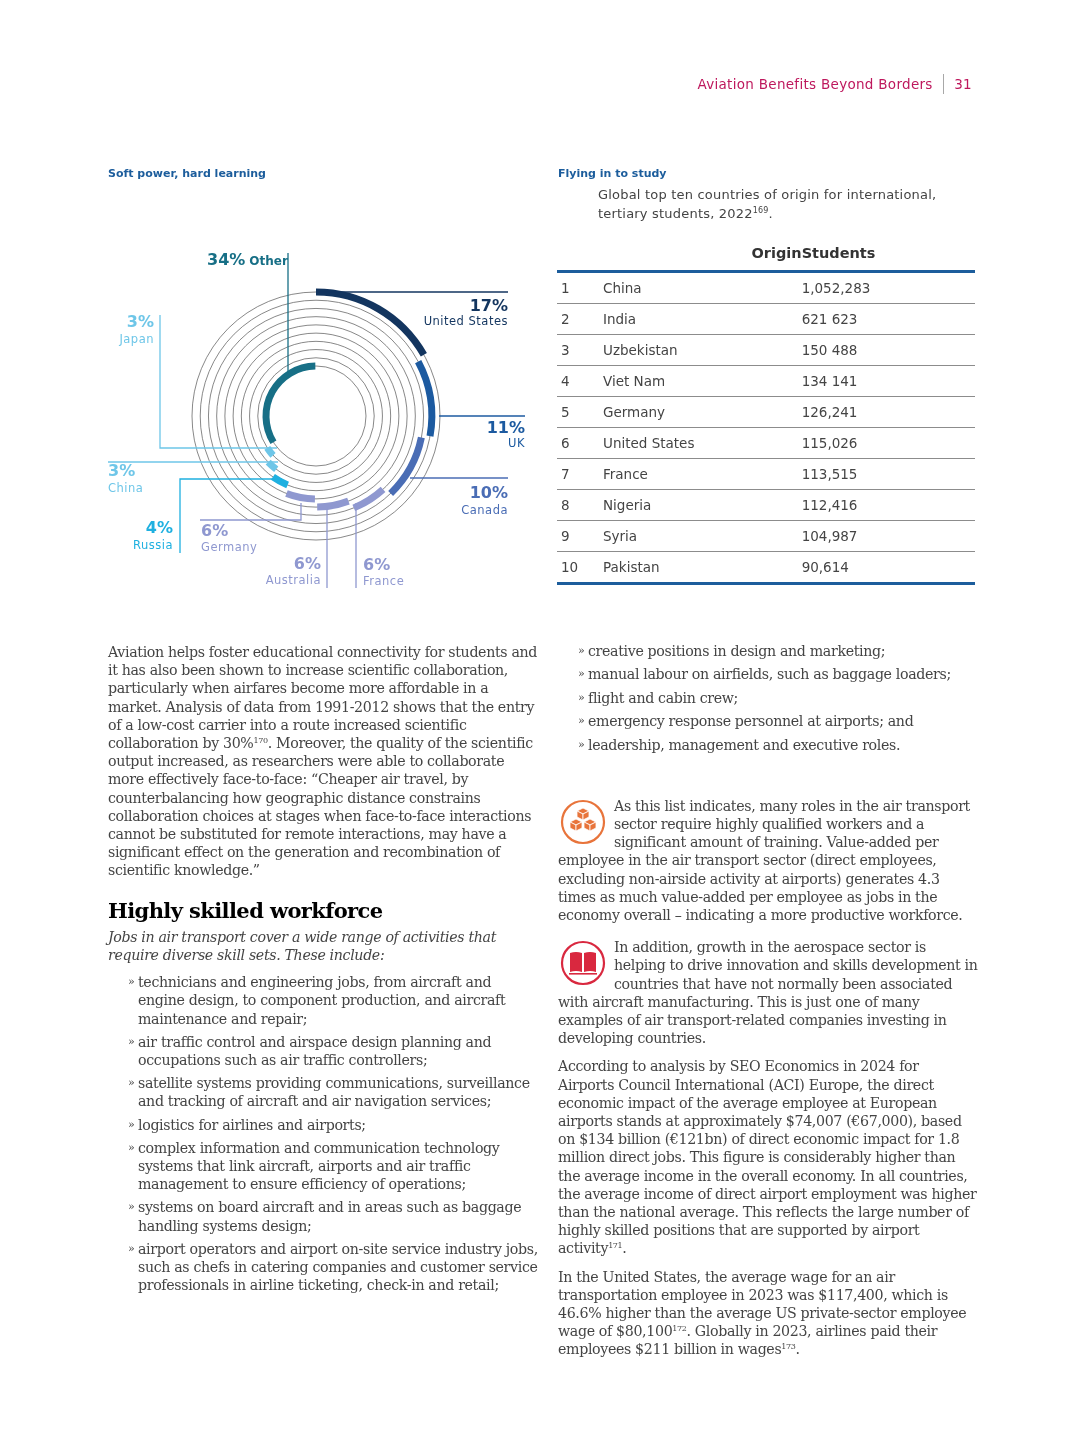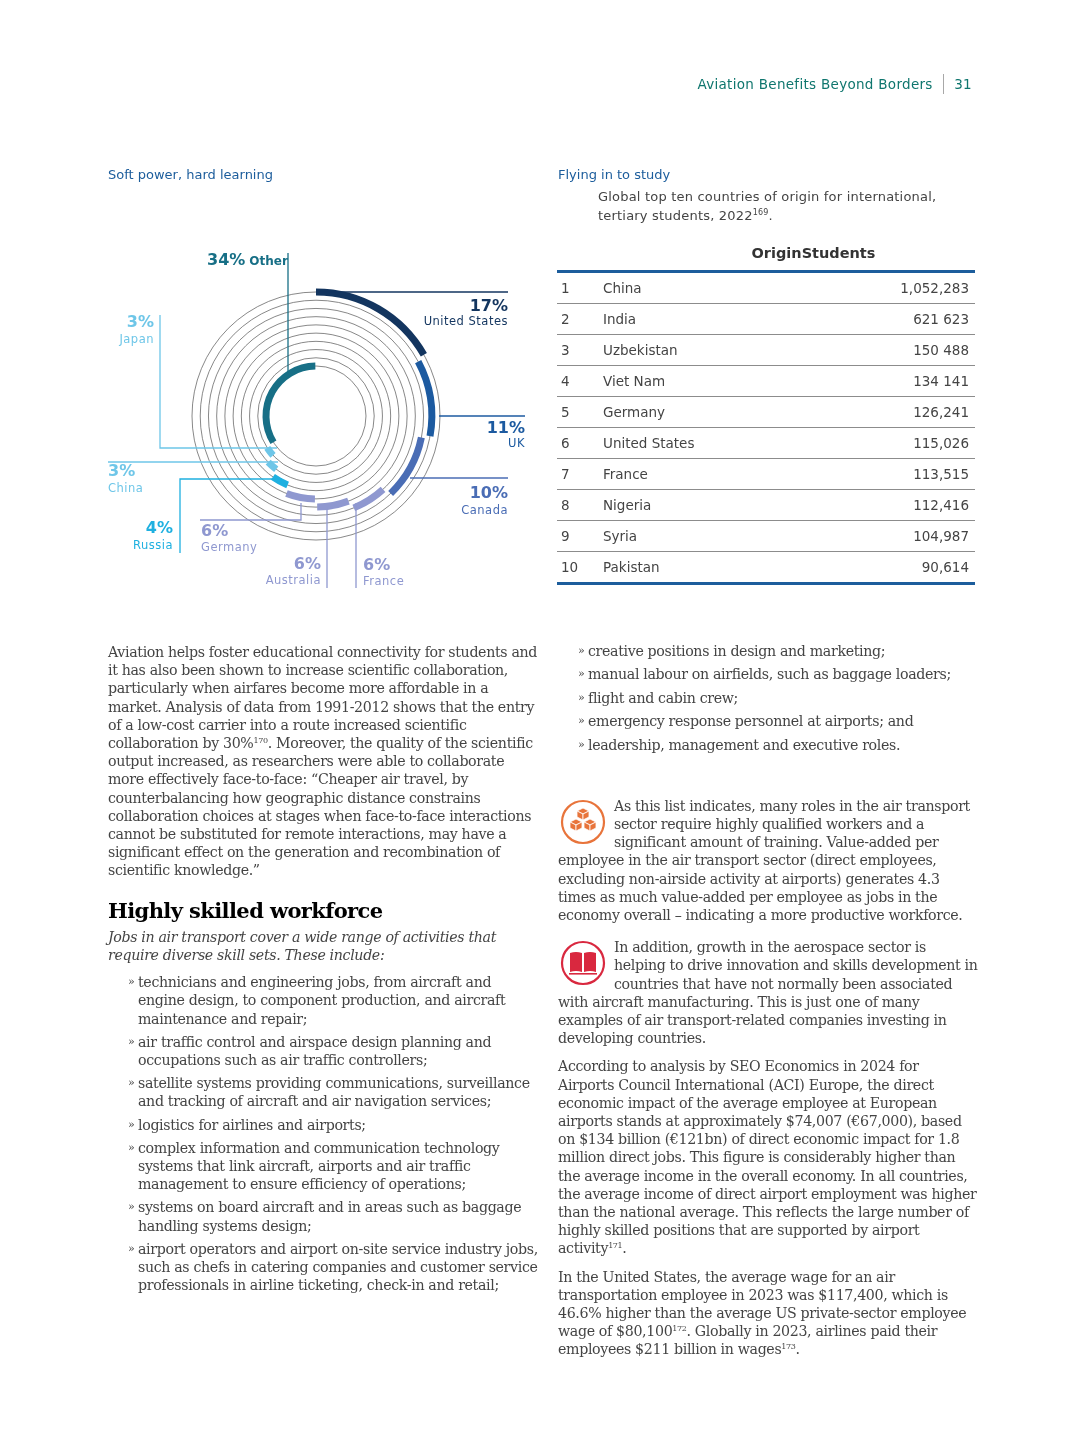--- a/index.html
+++ b/index.html
@@ -1,30 +1,30 @@
 <!DOCTYPE html>
 <html><head>
 <meta charset="utf-8">
 <style>
   html, body { margin: 0; padding: 0; }
   body { width: 1080px; height: 1440px; background: #ffffff; position: relative; overflow: hidden; font-family: "DejaVu Sans", sans-serif; color: #3a3a3a; }
   .abs { position: absolute; }
-  .header { top: 74px; right: 108px; font-size: 13.5px; color: #0f766e; letter-spacing: 0.3px; display: flex; align-items: center; gap: 10px; }
+  .header { top: 74px; right: 108px; font-size: 13.5px; color: #be185d; letter-spacing: 0.3px; display: flex; align-items: center; gap: 10px; }
   .header .sep { width: 1.5px; height: 20px; background: #a8a8a8; }
-  .fig-title { font-weight: normal; font-size: 13px; color: #1c5d9c; }
+  .fig-title { font-weight: bold; font-size: 11px; color: #1c5d9c; }
   .fig-sub { font-size: 13px; line-height: 19px; color: #444; letter-spacing: 0.2px; }
   sup { font-size: 8px; vertical-align: 5px; line-height: 0; }
   .serif { font-family: "DejaVu Serif", serif; font-size: 14.2px; line-height: 18.2px; color: #444; letter-spacing: -0.35px; }
   table.origin { border-collapse: collapse; width: 418px; font-size: 13.5px; color: #444; }
   table.origin th { text-align: right; font-weight: bold; color: #333; padding: 0 0 6px 0; font-size: 14.5px; border-bottom: 3px solid #1c5d9c; height: 22px; }
   table.origin th.num { text-align: left; padding-right: 6px; }
   table.origin td { height: 30px; border-bottom: 1.5px solid #8c8c8c; padding: 0; }
   table.origin tr:last-child td { border-bottom: 3px solid #1c5d9c; }
   table.origin td.rank { width: 42px; padding-left: 4px; }
-  table.origin td.num { text-align: right; padding-right: 6px; }
+  table.origin td.num { text-align: left; padding-right: 6px; }
   .h2 { font-family: "DejaVu Serif", serif; font-weight: bold; font-size: 21px; color: #000000; letter-spacing: -0.6px; }
   ul.bul { list-style: none; margin: 0; padding: 0; }
   ul.bul li { position: relative; padding-left: 30px; margin-bottom: 5px; }
   ul.bul li .mark { position: absolute; left: 20px; top: 0; font-size: 11px; }
   ul.bul.right li { padding-left: 30px; margin-bottom: 5.2px; }
   ul.bul.right li .mark { left: 20px; }
   .iconwrap { float: left; width: 50px; height: 50px; margin: 0 6px 2px 0; }
 </style>
 </head>
 <body>

